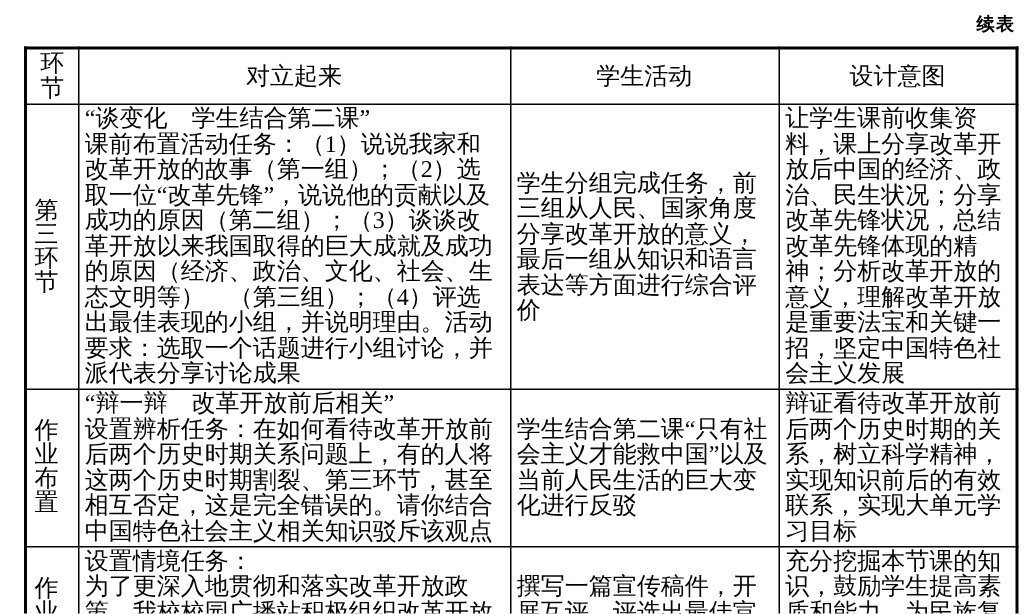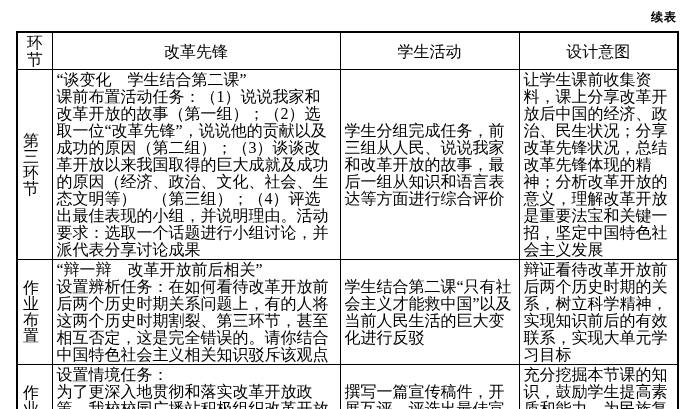--- a/index.html
+++ b/index.html
@@ -4,21 +4,21 @@
 <style>
   html,body { margin:0; padding:0; }
   body {
     width:690px; height:409px; background:#ffffff; color:#000;
     font-family:"Liberation Serif","DejaVu Serif",serif;
     overflow:hidden;
   }
   .page { position:relative; box-sizing:border-box; padding:10px 13px 0 16px; }
   .continued {
     text-align:right; font-size:12px; font-weight:bold;
-    line-height:14px; margin-bottom:7px; letter-spacing:1px;
+    line-height:14px; margin-bottom:7px; letter-spacing:1px;font-family:Liberation Mono, monospace;
   }
   table.plan {
     border-collapse:collapse; table-layout:fixed;
     width:661px; font-size:16px; line-height:17px;
     border:2px solid #000;
   }
   .plan th, .plan td {
     border:1px solid #000; vertical-align:middle;
     padding:1px 4px; overflow:hidden; box-sizing:border-box;
   }
@@ -47,35 +47,35 @@
   <table class="plan">
     <colgroup>
       <col class="c1">
         <col class="c2">
         <col class="c3">
         <col class="c4">
     </colgroup>
     <thead>
       <tr class="hdr">
         <th>环节</th>
-        <th>改革先锋</th>
+        <th>对立起来</th>
         <th>学生活动</th>
         <th>设计意图</th>
       </tr>
     </thead>
     <tbody>
 
       <tr class="row1">
         <td class="stage">第三环节</td>
         <td class="teacher">
           <div class="t-title">“谈变化　学生结合第二课”</div>
           <div class="t-body">课前布置活动任务：（1）说说我家和改革开放的故事（第一组）；（2）选取一位“改革先锋”，说说他的贡献以及成功的原因（第二组）；（3）谈谈改革开放以来我国取得的巨大成就及成功的原因（经济、政治、文化、社会、生态文明等）　（第三组）；（4）评选出最佳表现的小组，并说明理由。活动要求：选取一个话题进行小组讨论，并派代表分享讨论成果</div>
         </td>
         <td class="student">
-          <div>学生分组完成任务，前三组从人民、说说我家和改革开放的故事，最后一组从知识和语言表达等方面进行综合评价</div>
+          <div>学生分组完成任务，前三组从人民、国家角度分享改革开放的意义，最后一组从知识和语言表达等方面进行综合评价</div>
         </td>
         <td class="intent">
           <div>让学生课前收集资料，课上分享改革开放后中国的经济、政治、民生状况；分享改革先锋状况，总结改革先锋体现的精神；分析改革开放的意义，理解改革开放是重要法宝和关键一招，坚定中国特色社会主义发展</div>
         </td>
       </tr>
 
       <tr class="row2">
         <td class="stage">作业布置</td>
         <td class="teacher">
           <div class="t-title">“辩一辩　改革开放前后相关”</div>

